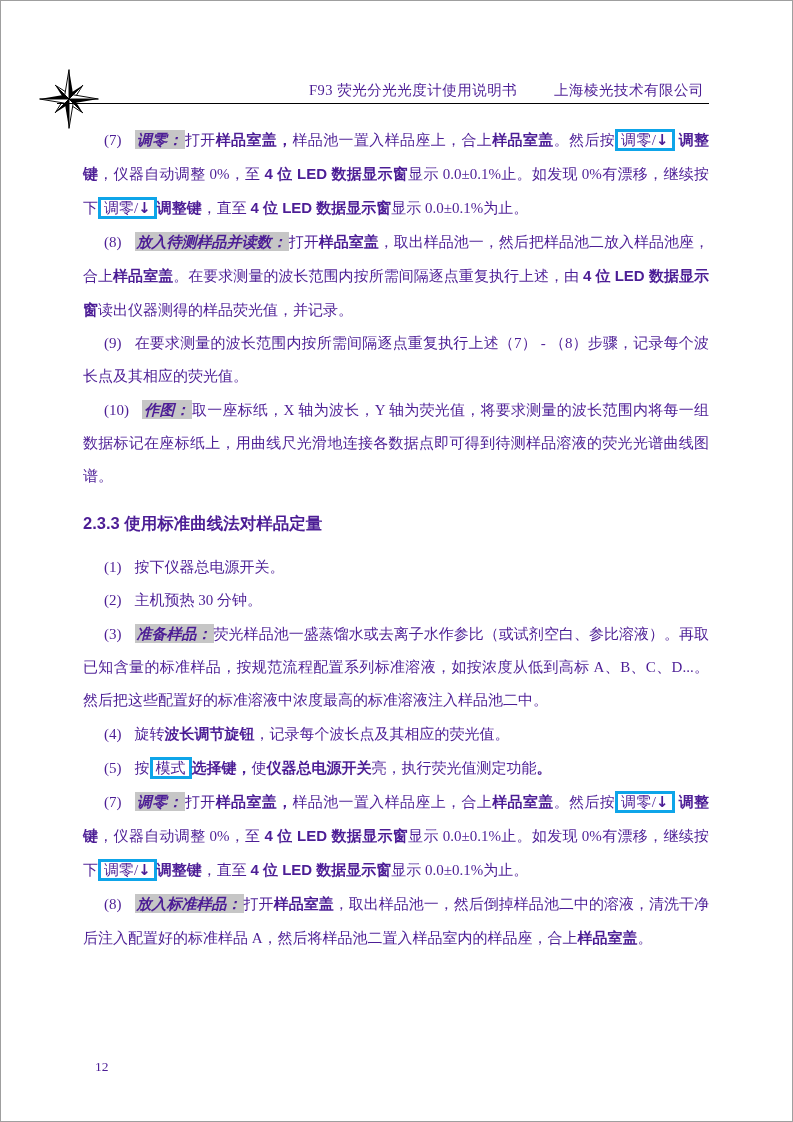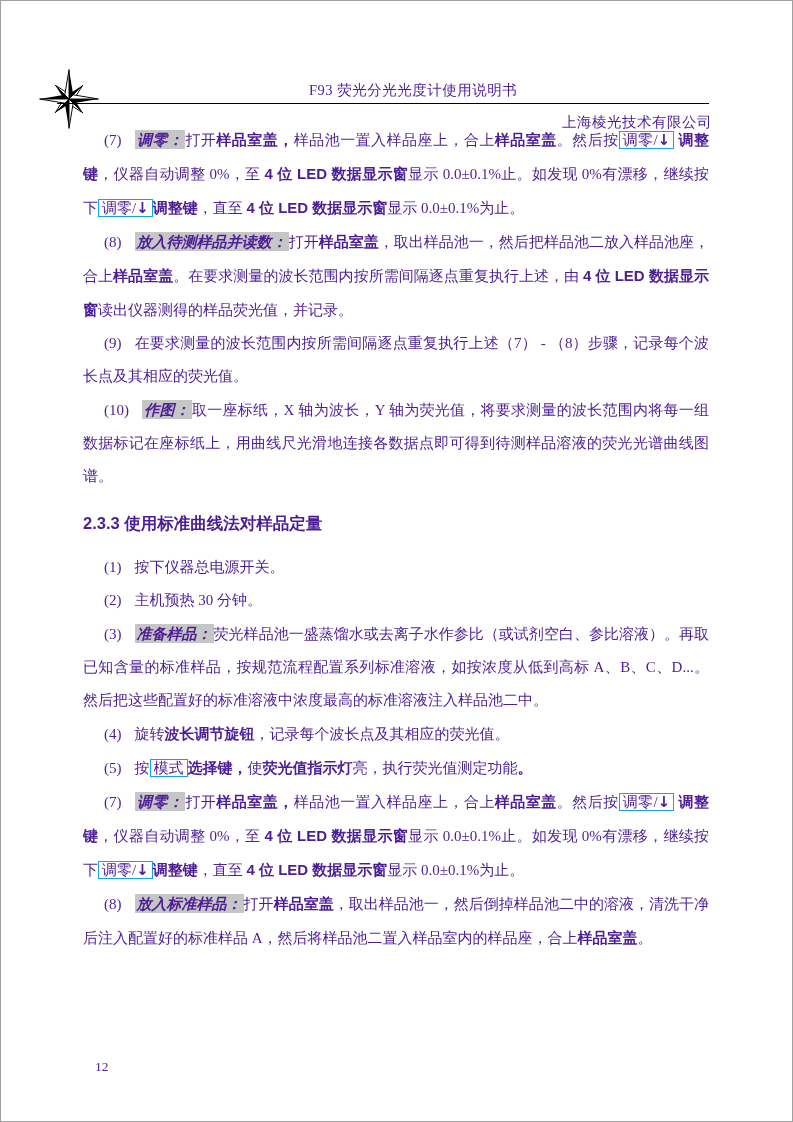--- a/index.html
+++ b/index.html
@@ -1,30 +1,30 @@
 <!DOCTYPE html>
 <html><head>
 <meta charset="utf-8">
 <style>
   html,body{margin:0;padding:0;background:#fff;}
   .page{position:relative;width:793px;height:1122px;box-sizing:border-box;
         border:1px solid #9f9f9f;background:#fff;overflow:hidden;
         font-family:"Liberation Serif","DejaVu Serif",serif;color:#4c1d95;}
   
   .hdr-title{position:absolute;top:80px;left:308px;font-size:14.5px;letter-spacing:.5px;}
-  .hdr-company{position:absolute;top:80px;right:80px;font-size:14.5px;letter-spacing:.5px;margin-top:32px;}
+  .hdr-company{position:absolute;top:80px;right:88px;font-size:14.5px;letter-spacing:.5px;}
   .hdr-line{position:absolute;top:102px;left:56px;right:83px;border-top:1.6px solid #000;}
   .logo{position:absolute;top:66px;left:38px;width:60px;height:64px;}
   
   main{padding:122px 83px 0 82px;}
   .para{margin:0;font-size:15px;line-height:33px;text-align:justify;text-indent:21px;}
   .para .n{margin-right:13px;}
   b,.hl,.heading{font-family:"Liberation Sans","DejaVu Sans",sans-serif;font-weight:bold;}
   .hl{background:#c6c6c6;padding:1px 2px;font-style:italic;}
-  .k{border:1px solid #0ea5e9;padding:0 3px;white-space:nowrap;
+  .k{border:3px solid #0ea5e9;padding:0 3px;white-space:nowrap;
      font-family:"Liberation Serif","DejaVu Serif",serif;font-weight:normal;}
   .arr{font-family:"DejaVu Sans",sans-serif;font-weight:900;}
   .heading{font-size:16.5px;line-height:33px;margin:14px 0 11px;text-indent:0;}
   .pgnum{position:absolute;left:94px;top:1058px;font-size:13.5px;}
 </style>
 </head>
 <body>
 
 <div class="page">
 
@@ -68,21 +68,21 @@
     <h2 class="heading">2.3.3 使用标准曲线法对样品定量</h2>
 
     <p class="para"><span class="n">(1)</span><span>按下仪器总电源开关。</span></p>
 
     <p class="para"><span class="n">(2)</span><span>主机预热 30 分钟。</span></p>
 
     <p class="para"><span class="n">(3)</span><span class="hl">准备样品：</span><span>荧光样品池一盛蒸馏水或去离子水作参比（或试剂空白、参比溶液）。再取已知含量的标准样品，按规范流程配置系列标准溶液，如按浓度从低到高标 A、B、C、D...。然后把这些配置好的标准溶液中浓度最高的标准溶液注入样品池二中。</span></p>
 
     <p class="para"><span class="n">(4)</span><span>旋转</span><b>波长调节旋钮</b><span>，记录每个波长点及其相应的荧光值。</span></p>
 
-    <p class="para"><span class="n">(5)</span><span>按</span><span class="k">模式</span><b>选择键，</b><span>使</span><b>荧光值指示灯</b><span>亮，执行荧光值测定功能</span><b>。</b></p>
+    <p class="para"><span class="n">(5)</span><span>按</span><span class="k">模式</span><b>选择键，</b><span>使</span><b>仪器总电源开关</b><span>亮，执行荧光值测定功能</span><b>。</b></p>
 
 
     <p class="para"><span class="n">(7)</span><span class="hl">调零：</span><span>打开</span><b>样品室盖，</b><span>样品池一置入样品座上，合上</span><b>样品室盖</b><span>。然后按</span><span class="k"><span>调零/</span><span class="arr">↓</span></span> <b>调整键</b><span>，仪器自动调整 0%，至 </span><b>4 位 LED 数据显示窗</b><span>显示 0.0±0.1%止。如发现 0%有漂移，继续按下</span><span class="k"><span>调零/</span><span class="arr">↓</span></span><b>调整键</b><span>，直至 </span><b>4 位 LED 数据显示窗</b><span>显示 0.0±0.1%为止。</span></p>
 
     <p class="para"><span class="n">(8)</span><span class="hl">放入标准样品：</span><span>打开</span><b>样品室盖</b><span>，取出样品池一，然后倒掉样品池二中的溶液，清洗干净后注入配置好的标准样品 A，然后将样品池二置入样品室内的样品座，合上</span><b>样品室盖</b><span>。</span></p>
 
   </main>
 
   <span class="pgnum">12</span>
 </div>

